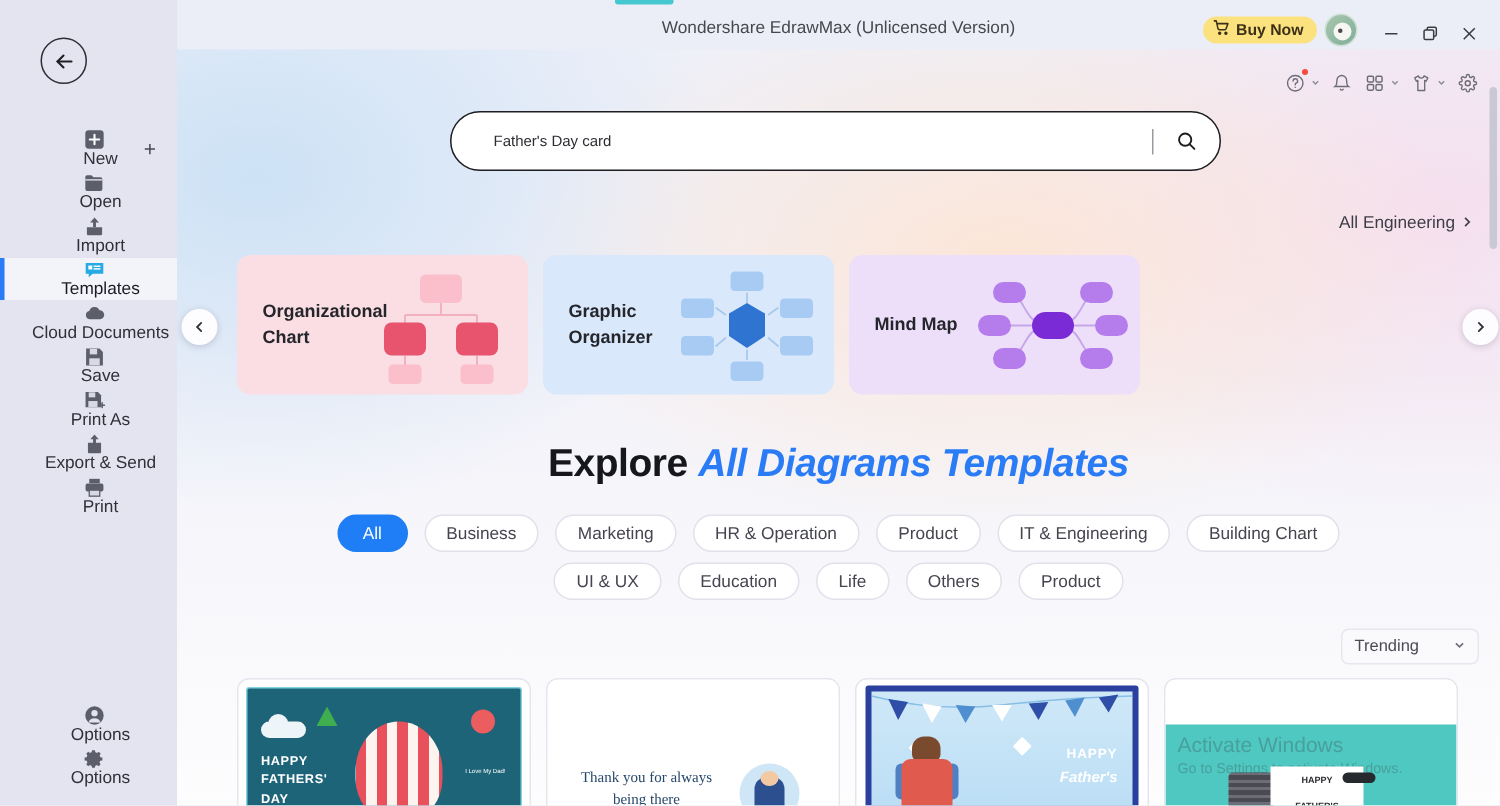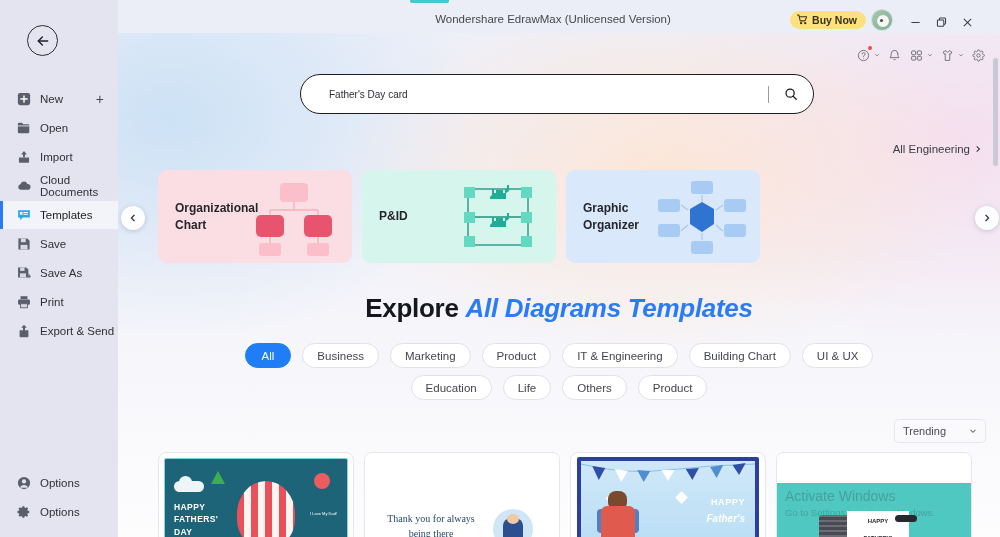--- a/index.html
+++ b/index.html
@@ -23,21 +23,21 @@
     border: 1.6px solid #2d2d33; background: transparent;
     display: flex; align-items: center; justify-content: center;
     cursor: pointer;
   }
   .back-btn svg { width: 16px; height: 16px; }
   .side-items { position: absolute; top: 85px; left: 0; width: 118px; }
   .side-item {
     position: relative;
     display: flex; align-items: center;
     height: 28px; padding-left: 16px; margin-bottom: 1px;
-    cursor: pointer; font-size: 11.5px; color: #2f3038;
+    cursor: pointer; font-size: 11.5px; color: #2f3038; flex-direction: column;
   }
   .side-item .si-ico {
     width: 15px; height: 15px; margin-right: 9px;
     display: flex; align-items: center; justify-content: center; flex: 0 0 15px;
   }
   .side-item .si-ico svg { width: 14px; height: 14px; display:block; }
   .side-item.active { background: #f3f3fa; }
   .side-item.active::before {
     content: ''; position: absolute; left: 0; top: 0; bottom: 0; width: 2.5px;
     background: #2a7cf6;
@@ -57,21 +57,21 @@
       radial-gradient(520px 300px at 62% 32%, rgba(255,226,205,0.75) 0%, rgba(255,236,222,0.0) 62%),
       radial-gradient(500px 320px at 96% 26%, rgba(246,219,236,0.8) 0%, rgba(246,219,236,0) 65%),
       radial-gradient(460px 330px at 6% 22%, rgba(198,223,245,0.85) 0%, rgba(198,223,245,0) 68%),
       linear-gradient(180deg, #eef0f9 0%, #f2f1f8 40%, #f7f7fb 70%, #fdfdfe 100%);
   }
   .top-strip {
     position: absolute; left: 0; top: 0; right: 0; height: 33px;
     background: #eceef7;
   }
   .titlebar {
-    position: absolute; left: 0; top: 0; right: 12px; height: 36px;
+    position: absolute; left: 0; top: 0; right: 0; height: 36px;
     z-index: 8;
   }
   .win-title {
     position: absolute; left: 0; right: 0; top: 13px;
     text-align: center; font-size: 11.5px; color: #46474f;
   }
   .tab-indicator {
     position: absolute; left: 292px; top: 0px; width: 39px; height: 3px;
     background: #45c8cf; border-radius: 0 0 2px 2px;
   }
@@ -383,52 +383,52 @@
           <line x1="28" y1="60" x2="28" y2="67" stroke="#f2b0bd" stroke-width="1.3"></line>
           <line x1="76" y1="60" x2="76" y2="67" stroke="#f2b0bd" stroke-width="1.3"></line>
           <rect x="38" y="6" width="28" height="19" rx="4" fill="#fbbfcc"></rect>
           <rect x="14" y="38" width="28" height="22" rx="5" fill="#e8536e"></rect>
           <rect x="62" y="38" width="28" height="22" rx="5" fill="#e8536e"></rect>
           <rect x="17" y="66" width="22" height="13" rx="3" fill="#fbbfcc"></rect>
           <rect x="65" y="66" width="22" height="13" rx="3" fill="#fbbfcc"></rect>
         </svg>
       </div>
 
-      <div class="ccard" style="background:#d6f5ec">
-        <div class="ctitle">P&amp;ID</div>
-        <svg class="cart" viewBox="0 0 104 80">
-          <rect x="22" y="12" width="60" height="56" fill="none" stroke="#1b8f7c" stroke-width="1.3"></rect>
-          <line x1="22" y1="40" x2="82" y2="40" stroke="#1b8f7c" stroke-width="1.3"></line>
-          <rect x="18" y="10" width="11" height="11" fill="#63d9c2"></rect>
-          <rect x="75" y="10" width="11" height="11" fill="#63d9c2"></rect>
-          <rect x="18" y="35" width="11" height="11" fill="#63d9c2"></rect>
-          <rect x="75" y="35" width="11" height="11" fill="#63d9c2"></rect>
-          <rect x="18" y="59" width="11" height="11" fill="#63d9c2"></rect>
-          <rect x="75" y="59" width="11" height="11" fill="#63d9c2"></rect>
-          <path d="M44 22h16v-6l3-2v-6h-2v4h-2v4h-2v-3h-7v3h-2v-4h-2v6l-2 2z" fill="#1fae95"></path>
-          <path d="M44 50h16v-6l3-2v-6h-2v4h-2v4h-2v-3h-7v3h-2v-4h-2v6l-2 2z" fill="#1fae95"></path>
-        </svg>
-      </div>
 
       <div class="ccard" style="background:#d9e8fb">
         <div class="ctitle">Graphic Organizer</div>
         <svg class="cart" viewBox="0 0 104 80">
           <g stroke="#a9c9ec" stroke-width="1.2" fill="none">
             <path d="M52 25v-7M38 33l-7-5M66 33l7-5M38 48l-7 6M66 48l7 6M52 56v7"></path>
           </g>
           <rect x="41" y="4" width="22" height="13" rx="3" fill="#a8cbf4"></rect>
           <rect x="8" y="22" width="22" height="13" rx="3" fill="#a8cbf4"></rect>
           <rect x="74" y="22" width="22" height="13" rx="3" fill="#a8cbf4"></rect>
           <rect x="8" y="47" width="22" height="13" rx="3" fill="#a8cbf4"></rect>
           <rect x="74" y="47" width="22" height="13" rx="3" fill="#a8cbf4"></rect>
           <rect x="41" y="64" width="22" height="13" rx="3" fill="#a8cbf4"></rect>
           <polygon points="52,25 64,32 64,47 52,55 40,47 40,32" fill="#2f74d0"></polygon>
         </svg>
       </div>
 
+      <div class="ccard" style="background:#eddff9">
+        <div class="ctitle">Mind Map</div>
+        <svg class="cart" viewBox="0 0 104 80">
+          <g stroke="#c5a6e8" stroke-width="1.3" fill="none">
+            <path d="M44 38C34 38 32 20 24 18M60 38c10 0 12-18 20-20M44 42C34 42 32 60 24 62M60 42c10 0 12 18 20 20M44 40H14M60 40h30"></path>
+          </g>
+          <rect x="12" y="11" width="22" height="14" rx="7" fill="#b57cec"></rect>
+          <rect x="70" y="11" width="22" height="14" rx="7" fill="#b57cec"></rect>
+          <rect x="2" y="33" width="22" height="14" rx="7" fill="#b57cec"></rect>
+          <rect x="80" y="33" width="22" height="14" rx="7" fill="#b57cec"></rect>
+          <rect x="12" y="55" width="22" height="14" rx="7" fill="#b57cec"></rect>
+          <rect x="70" y="55" width="22" height="14" rx="7" fill="#b57cec"></rect>
+          <rect x="38" y="31" width="28" height="18" rx="9" fill="#7b2bd6"></rect>
+        </svg>
+      </div>
     </div>
 
     <div class="carousel-btn cb-left">
       <svg viewBox="0 0 10 10" fill="none" stroke="#2d2e36" stroke-width="1.5" stroke-linecap="round">
           <path d="M6.4 1.6 3 5l3.4 3.4"></path>
         </svg>
     </div>
     <div class="carousel-btn cb-right">
       <svg viewBox="0 0 10 10" fill="none" stroke="#2d2e36" stroke-width="1.5" stroke-linecap="round">
           <path d="M3.6 1.6 7 5l-3.4 3.4"></path>
@@ -436,20 +436,21 @@
     </div>
 
     <div class="explore">
       <span class="w1">Explore </span><span class="w2">All Diagrams Templates</span>
     </div>
 
     <div class="pills">
       <div class="pill on">All</div>
       <div class="pill">Business</div>
       <div class="pill">Marketing</div>
+      <div class="pill">HR &amp; Operation</div>
       <div class="pill">Product</div>
       <div class="pill">IT &amp; Engineering</div>
       <div class="pill">Building Chart</div>
       <div class="pill">UI &amp; UX</div>
       <div class="pill">Education</div>
       <div class="pill">Life</div>
       <div class="pill">Others</div>
       <div class="pill">Product</div>
     </div>
 
@@ -567,84 +568,84 @@
       <div class="side-item">
         <span class="si-ico">
           <svg viewBox="0 0 16 16">
               <path d="M2.2 8.6h11.6v5.1a.9.9 0 0 1-.9.9H3.1a.9.9 0 0 1-.9-.9z" fill="#5c5e6c"></path>
               <path d="M8 1.2 11.4 5H9.1v3.4H6.9V5H4.6z" fill="#5c5e6c"></path>
             </svg>
         </span>
         <span class="si-label">Import</span>
       </div>
 
-      <div class="side-item">
-        <span class="si-ico">
-          <svg viewBox="0 0 16 16">
-              <path d="M4.2 12.4A3.2 3.2 0 0 1 4 6.1a4.1 4.1 0 0 1 7.8-.5 2.9 2.9 0 0 1 .4 6.8z" fill="#5c5e6c"></path>
-            </svg>
-        </span>
-        <span class="si-label">Cloud Documents</span>
-      </div>
-
       <div class="side-item active">
         <span class="si-ico">
           <svg viewBox="0 0 16 16">
               <path d="M1.3 2.6h13.4v8.2H6.6L3.6 13.6v-2.8H1.3z" fill="#27a9e3"></path>
               <rect x="3.3" y="4.6" width="3" height="3" fill="#fff"></rect>
               <rect x="7.3" y="4.6" width="5.2" height="1.1" fill="#fff"></rect>
               <rect x="7.3" y="6.6" width="5.2" height="1.1" fill="#fff"></rect>
             </svg>
         </span>
         <span class="si-label">Templates</span>
       </div>
 
       <div class="side-item">
         <span class="si-ico">
           <svg viewBox="0 0 16 16">
+              <path d="M4.2 12.4A3.2 3.2 0 0 1 4 6.1a4.1 4.1 0 0 1 7.8-.5 2.9 2.9 0 0 1 .4 6.8z" fill="#5c5e6c"></path>
+            </svg>
+        </span>
+        <span class="si-label">Cloud Documents</span>
+      </div>
+
+      <div class="side-item">
+        <span class="si-ico">
+          <svg viewBox="0 0 16 16">
               <path d="M1.6 1.6h10.2L14.4 4.2v10.2H1.6z" fill="#5c5e6c"></path>
               <rect x="4.4" y="1.8" width="5.6" height="4.2" fill="#d8d9e2"></rect>
               <rect x="4" y="9" width="8" height="5.2" fill="#d8d9e2"></rect>
             </svg>
         </span>
         <span class="si-label">Save</span>
       </div>
 
       <div class="side-item">
         <span class="si-ico">
           <svg viewBox="0 0 16 16">
               <path d="M1.2 1.6h9.4l2.4 2.4v9.2H1.2z" fill="#5c5e6c"></path>
               <rect x="3.6" y="1.8" width="5" height="3.8" fill="#d8d9e2"></rect>
               <rect x="3.3" y="8.4" width="7" height="4.6" fill="#d8d9e2"></rect>
               <path d="M12 11.6h3.6M13.8 9.8v3.6" stroke="#5c5e6c" stroke-width="1.2" stroke-linecap="round"></path>
             </svg>
         </span>
-        <span class="si-label">Save As</span>
+        <span class="si-label">Print As</span>
+      </div>
+
+      <div class="side-item">
+        <span class="si-ico">
+          <svg viewBox="0 0 16 16">
+              <path d="M3 7h10v7.2a.8.8 0 0 1-.8.8H3.8a.8.8 0 0 1-.8-.8z" fill="#5c5e6c"></path>
+              <path d="M8 .8 11.2 4.4H9.1V8H6.9V4.4H4.8z" fill="#5c5e6c"></path>
+            </svg>
+        </span>
+        <span class="si-label">Export &amp; Send</span>
       </div>
 
       <div class="side-item">
         <span class="si-ico">
           <svg viewBox="0 0 16 16">
               <rect x="4" y="1.4" width="8" height="3.4" fill="#5c5e6c"></rect>
               <rect x="1.2" y="5" width="13.6" height="6" rx="1.4" fill="#5c5e6c"></rect>
               <rect x="4" y="10" width="8" height="4.6" fill="#d8d9e2" stroke="#5c5e6c" stroke-width="1"></rect>
             </svg>
         </span>
         <span class="si-label">Print</span>
       </div>
-
-      <div class="side-item">
-        <span class="si-ico">
-          <svg viewBox="0 0 16 16">
-              <path d="M3 7h10v7.2a.8.8 0 0 1-.8.8H3.8a.8.8 0 0 1-.8-.8z" fill="#5c5e6c"></path>
-              <path d="M8 .8 11.2 4.4H9.1V8H6.9V4.4H4.8z" fill="#5c5e6c"></path>
-            </svg>
-        </span>
-        <span class="si-label">Export &amp; Send</span>
-      </div>
     </div>
 
     <div class="side-bottom">
       <div class="side-item">
         <span class="si-ico">
           <svg viewBox="0 0 16 16">
               <circle cx="8" cy="8" r="7" fill="#5c5e6c"></circle>
               <circle cx="8" cy="6.2" r="2.4" fill="#e3e4ef"></circle>
               <path d="M3.4 13.4a4.9 4.9 0 0 1 9.2 0z" fill="#e3e4ef"></path>
             </svg>

